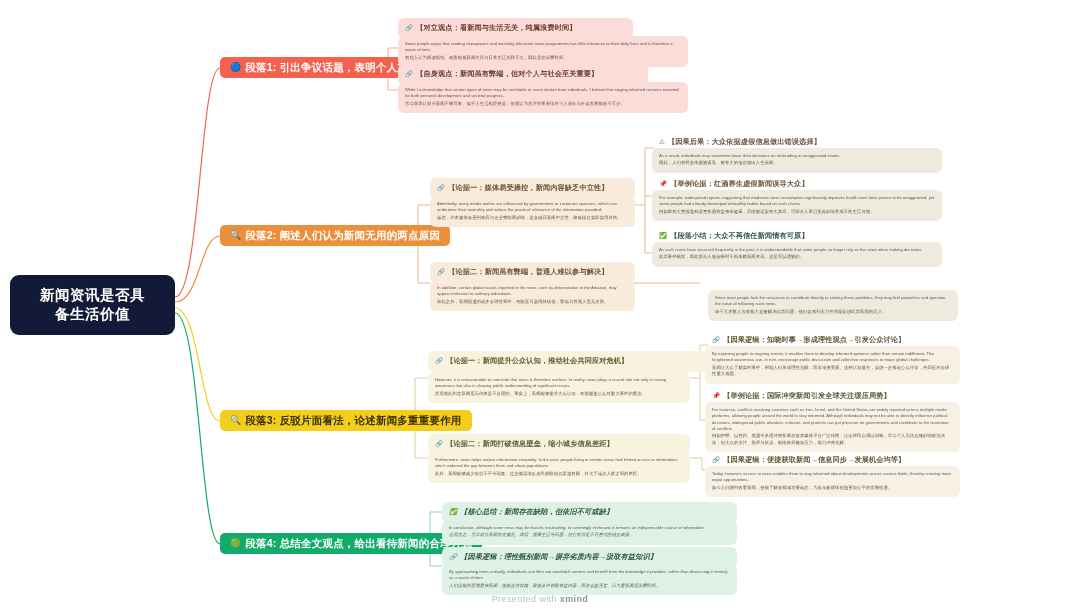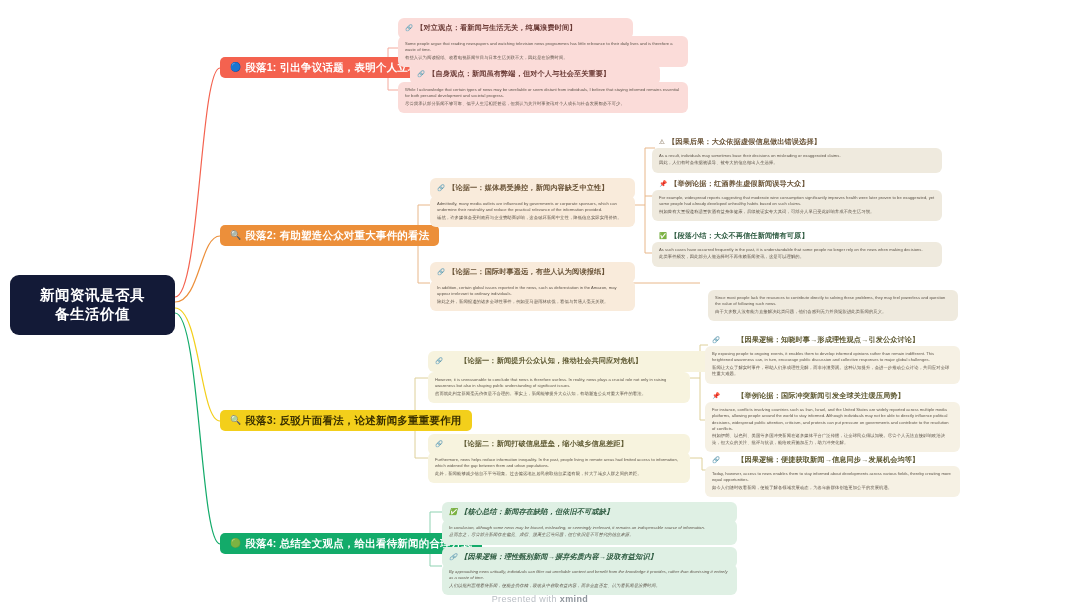--- a/index.html
+++ b/index.html
@@ -44,21 +44,21 @@
   .hdr{display:flex;align-items:flex-start;font-size:7.2px;font-weight:bold;
        line-height:10px;white-space:nowrap;letter-spacing:.1px;}
   .hdr .hicon{margin-right:3px;font-size:6.5px;line-height:10px;flex:0 0 auto;}
 
   
   .pink      {background:#fbdcd9;}
   .pinkh     {color:#6b3b36;}
   .cream     {background:#f9ebdb;}
   .creamh    {color:#6a5438;}
   .ivory     {background:#f7f3de;}
-  .ivoryh    {color:#5f5a33;gap:14px;}
+  .ivoryh    {color:#5f5a33;}
   .mint      {background:#dff0e4;font-style:italic;}
   .minth     {color:#2f5c42;}
   .stone     {background:#efeade;}
   .linen     {background:#f6f1e4;}
 
   .footer{
     position:absolute;left:0;bottom:4px;width:1080px;text-align:center;
     font-size:9px;color:#b9bec4;letter-spacing:.4px;
   }
   .footer b{color:#8f969d;font-weight:bold;}
@@ -125,51 +125,51 @@
     <div class="hdr pinkh">
       <span class="hicon">🔗</span>
       <span>【对立观点：看新闻与生活无关，纯属浪费时间】</span>
     </div>
   </div>
   <div class="node card pink" style="left:398px;top:36px;width:290px;">
     <div class="en">Some people argue that reading newspapers and watching television news programmes has little relevance to their daily lives and is therefore a waste of time.</div>
     <div class="cn">有些人认为阅读报纸、收看电视新闻节目与日常生活关联不大，因此是在浪费时间。</div>
   </div>
 
-  <div class="node card pink" style="left:398px;top:64px;width:250px;margin-left:12px;">
+  <div class="node card pink" style="left:398px;top:64px;width:250px;">
     <div class="hdr pinkh">
       <span class="hicon">🔗</span>
       <span>【自身观点：新闻虽有弊端，但对个人与社会至关重要】</span>
     </div>
   </div>
   <div class="node card pink" style="left:398px;top:82px;width:290px;">
     <div class="en">While I acknowledge that certain types of news may be unreliable or seem distant from individuals, I believe that staying informed remains essential for both personal development and societal progress.</div>
     <div class="cn">尽管我承认部分新闻不够可靠、似乎人生活相距甚远，但我认为关注时事资讯对个人成长与社会发展都必不可少。</div>
   </div>
 
   <div class="node branch b2">
     <span class="bicon">🔍</span>
-    <span>段落2: 有助塑造公众对重大事件的看法</span>
+    <span>段落2: 阐述人们认为新闻无用的两点原因</span>
   </div>
 
   <div class="node card cream" style="left:430px;top:178px;width:205px;">
     <div class="hdr creamh">
       <span class="hicon">🔗</span>
       <span>【论据一：媒体易受操控，新闻内容缺乏中立性】</span>
     </div>
   </div>
   <div class="node card cream" style="left:430px;top:196px;width:205px;">
     <div class="en">Admittedly, many media outlets are influenced by governments or corporate sponsors, which can undermine their neutrality and reduce the practical relevance of the information provided.</div>
     <div class="cn">诚然，许多媒体会受到政府与企业赞助商影响，这会破坏新闻中立性，降低信息实际实用价值。</div>
   </div>
 
   <div class="node card cream" style="left:430px;top:262px;width:205px;">
     <div class="hdr creamh">
       <span class="hicon">🔗</span>
-      <span>【论据二：国际时事遥远，有些人认为阅读报纸】</span>
+      <span>【论据二：新闻虽有弊端，普通人难以参与解决】</span>
     </div>
   </div>
   <div class="node card cream" style="left:430px;top:280px;width:205px;">
     <div class="en">In addition, certain global issues reported in the news, such as deforestation in the Amazon, may appear irrelevant to ordinary individuals.</div>
     <div class="cn">除此之外，新闻报道的诸多全球性事件，例如亚马逊雨林砍伐，看似与普通人毫无关联。</div>
   </div>
 
   <div class="node card" style="left:652px;top:132px;width:215px;background:transparent;">
     <div class="hdr creamh">
       <span class="hicon">⚠</span>

